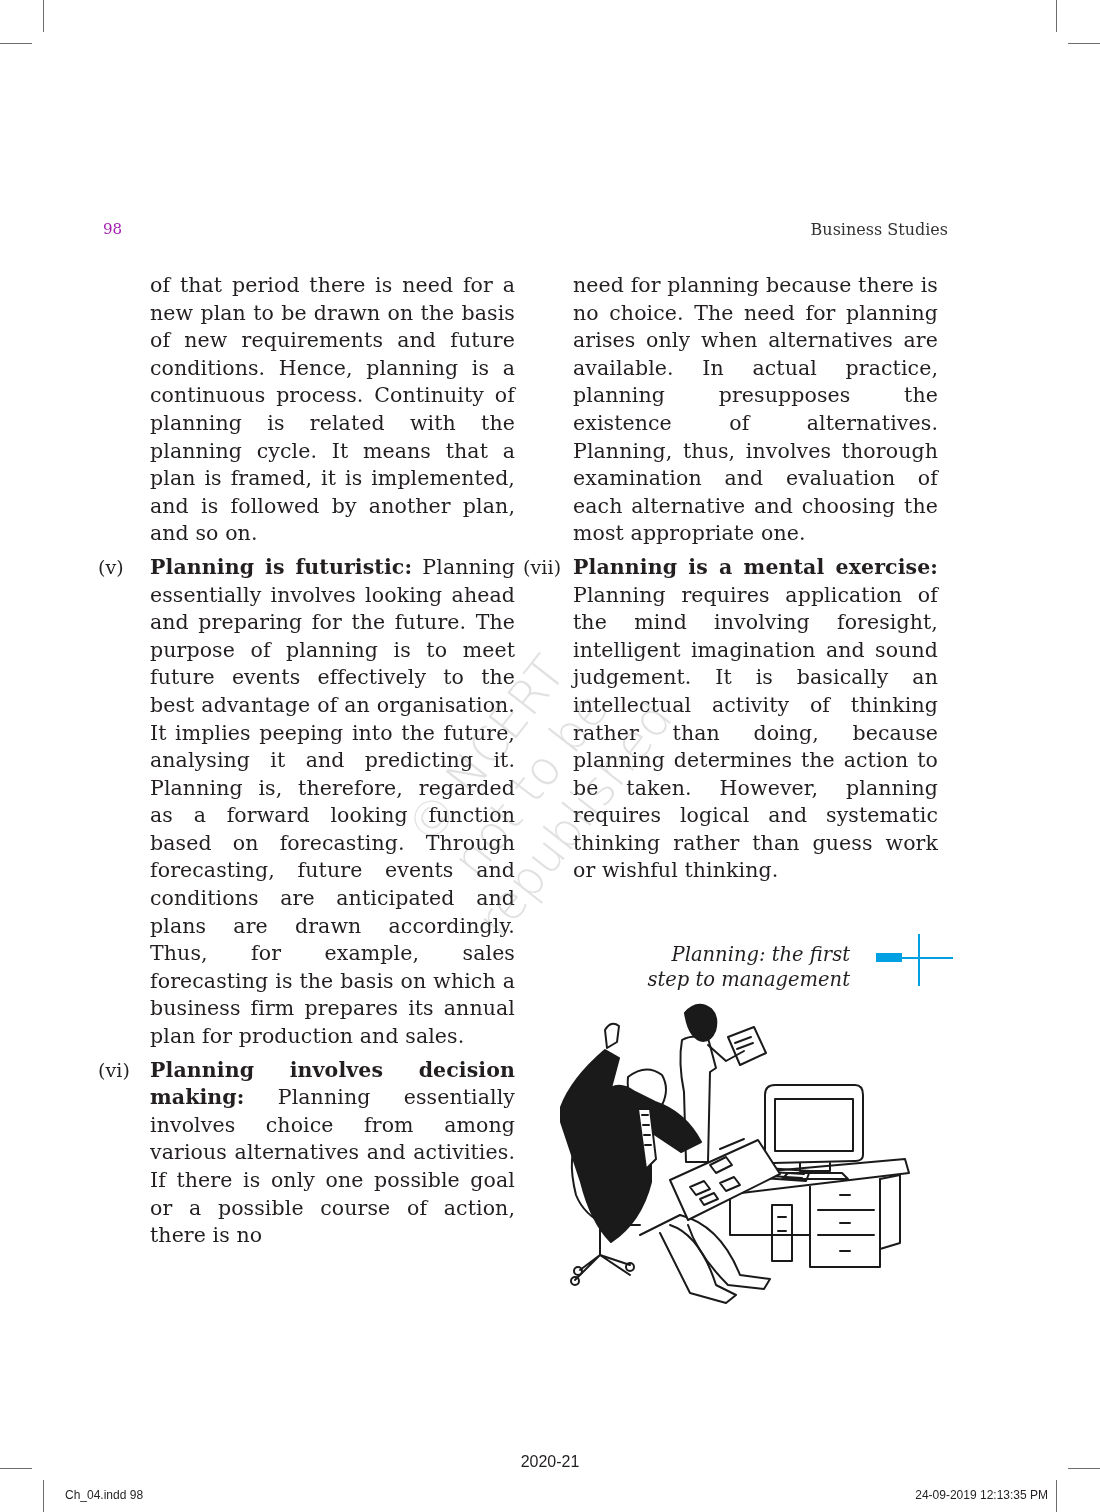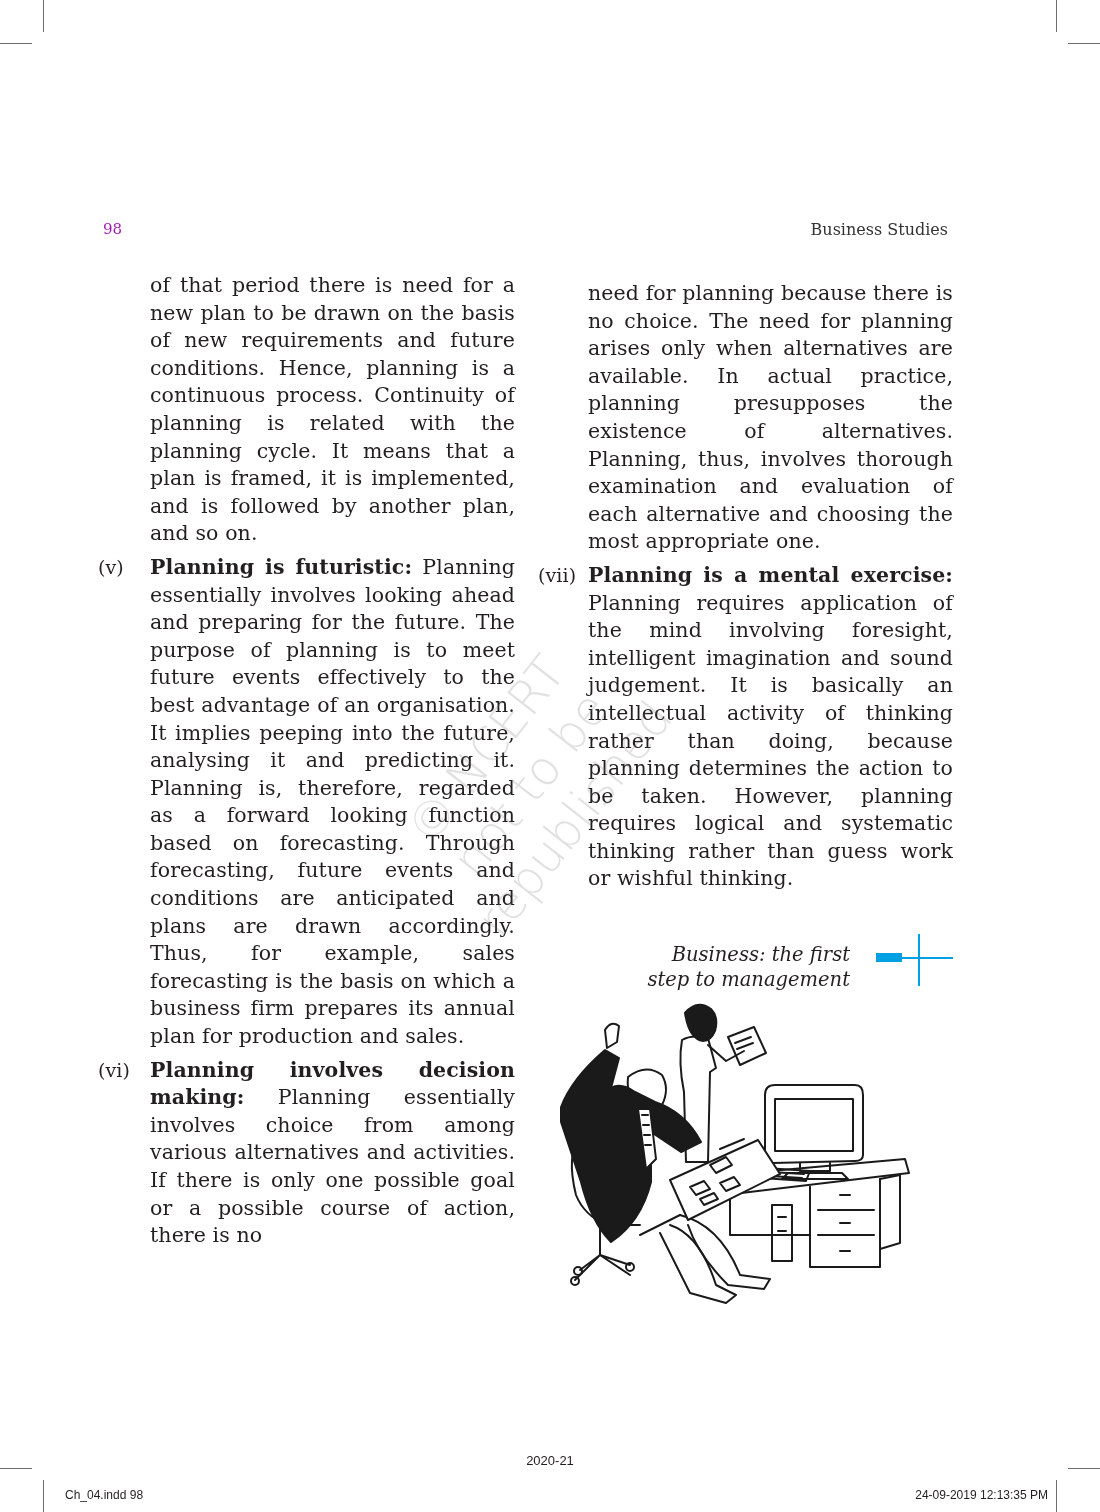--- a/index.html
+++ b/index.html
@@ -8,40 +8,40 @@
     
     .crop { position: absolute; background: #6d6d6d; }
     .crop.v { width: 1px; }
     .crop.h { height: 1px; }
 
     .page-num { position: absolute; left: 103px; top: 220px; font-size: 15px; color: #a21caf; }
     .running-head { position: absolute; right: 152px; top: 220px; font-size: 16px; color: #333; }
 
     .col { position: absolute; top: 272px; width: 365px; font-size: 20.5px; line-height: 27.6px; text-align: justify; text-align-last: left; hyphens: none; letter-spacing: 0.1px; }
     .col.left { left: 150px; }
-    .col.right { left: 588px; margin-top: 8px; }
+    .col.right { left: 573px; }
 
     .para { margin: 0 0 0 0; }
     .item { position: relative; margin-top: 6px; }
     .item .num { position: absolute; left: -52px; top: 0; width: 48px; text-align: right; font-size: 19px; }
     .item.vii .num { left: -50px; text-align: right; width: 48px; }
     .item .head { font-weight: bold; }
 
     .watermark { position: absolute; left: 380px; top: 700px; width: 300px; transform: rotate(-52deg); transform-origin: center; color: rgba(120,120,120,0.22); font-family: "DejaVu Sans", sans-serif; font-size: 48px; line-height: 56px; text-align: center; pointer-events: none; font-weight: 300; }
     .watermark .line2 { display: block; }
 
     .caption { position: absolute; right: 250px; top: 942px; text-align: right; font-style: italic; font-size: 19.5px; line-height: 25px; color: #231f20; }
     .marker { position: absolute; left: 876px; top: 934px; width: 80px; height: 52px; }
     .marker .bar { position: absolute; left: 0; top: 19px; width: 26px; height: 9px; background: #00a0e3; }
     .marker .hline { position: absolute; left: 26px; top: 23px; width: 51px; height: 2px; background: #00a0e3; }
     .marker .vline { position: absolute; left: 42px; top: 0; width: 2px; height: 52px; background: #00a0e3; }
 
     .illustration { position: absolute; left: 560px; top: 995px; width: 370px; height: 325px; }
 
-    .footer-year { position: absolute; left: 0; width: 1100px; top: 1453px; text-align: center; font-family: "Liberation Sans", sans-serif; font-size: 13px; color: #231f20; }
+    .footer-year { position: absolute; left: 0; width: 1100px; top: 1453px; text-align: center; font-family: "Liberation Sans", sans-serif; font-size: 16px; color: #231f20; }
     .slug-left { position: absolute; left: 65px; top: 1488px; font-family: "Liberation Sans", sans-serif; font-size: 12px; color: #231f20; }
     .slug-right { position: absolute; right: 52px; top: 1488px; font-family: "Liberation Sans", sans-serif; font-size: 12px; color: #231f20; }
   </style>
 </head>
 <body>
 
 <div class="crop v" style="left:43px; top:0; height:32px;"></div>
 <div class="crop h" style="left:0; top:43px; width:32px;"></div>
 <div class="crop v" style="left:1056px; top:0; height:32px;"></div>
 <div class="crop h" style="left:1068px; top:43px; width:32px;"></div>
@@ -75,21 +75,21 @@
     <span class="head">Planning is a mental exercise:</span><span> Planning requires application of the mind involving foresight, intelligent imagination and sound judgement. It is basically an intellectual activity of thinking rather than doing, because planning determines the action to be taken. However, planning requires logical and systematic thinking rather than guess work or wishful thinking.</span>
   </div>
 </div>
 
 <div class="watermark">
   <span>© NCERT</span>
   <span class="line2">not to be republished</span>
 </div>
 
 <div class="caption">
-  <div>Business: the first</div>
+  <div>Planning: the first</div>
   <div>step to management</div>
 </div>
 <div class="marker">
   <div class="bar"></div>
     <div class="hline"></div>
     <div class="vline"></div>
 </div>
 
 <svg class="illustration" viewBox="0 0 370 325" fill="none" stroke="#1a1a1a" stroke-width="2" stroke-linejoin="round" stroke-linecap="round">
 

